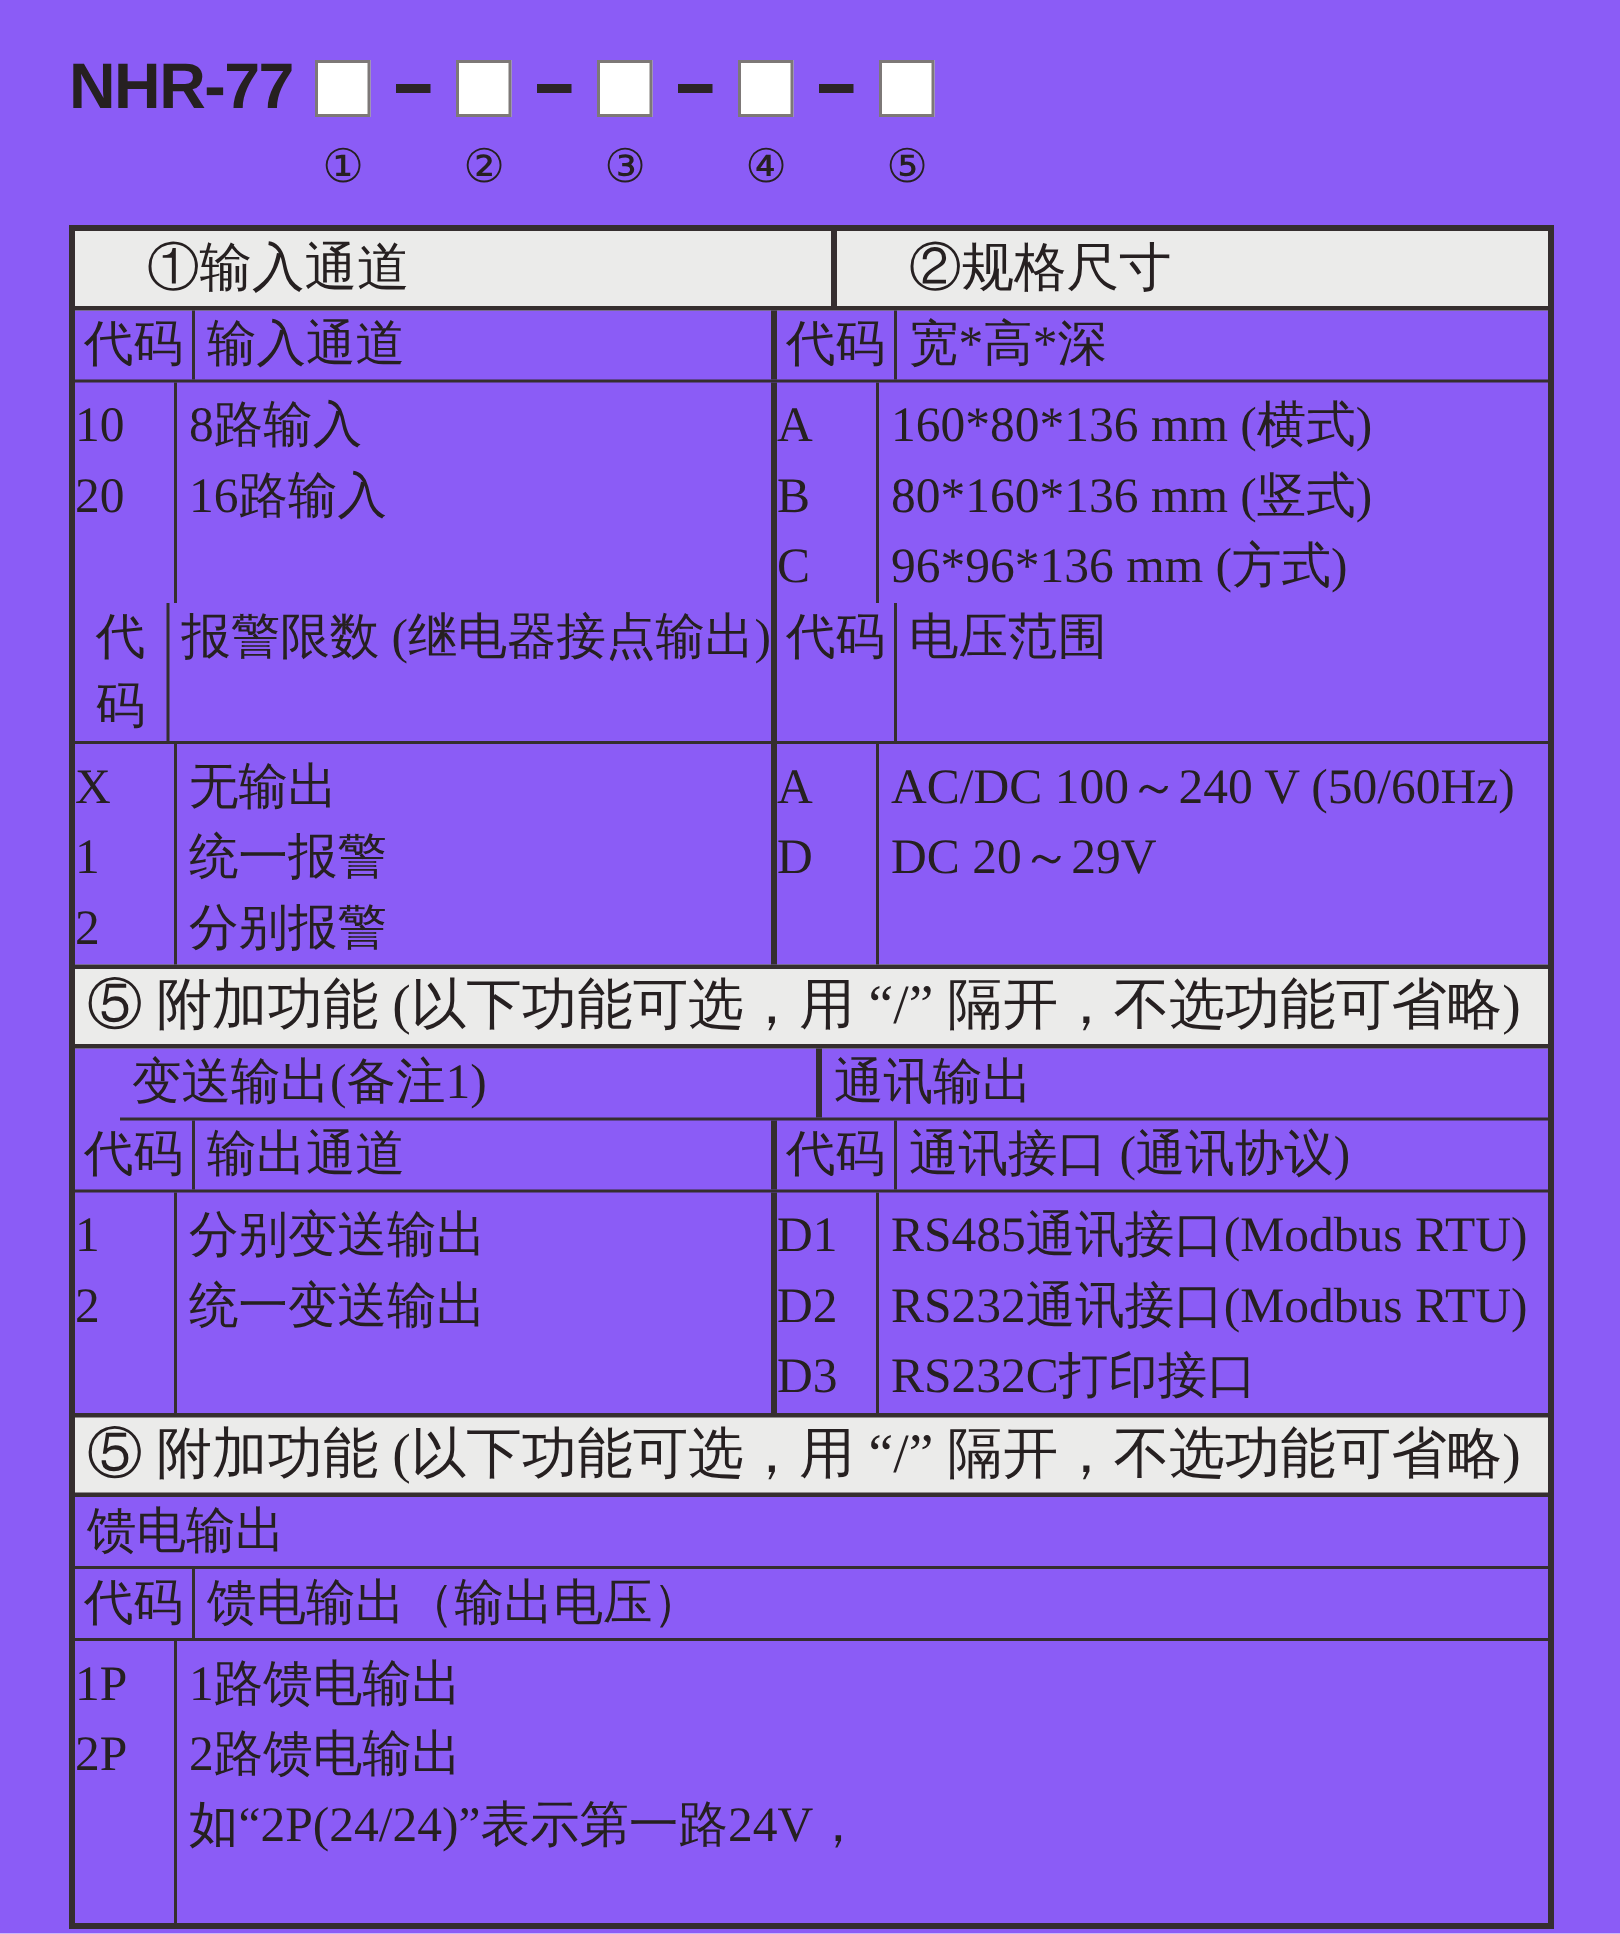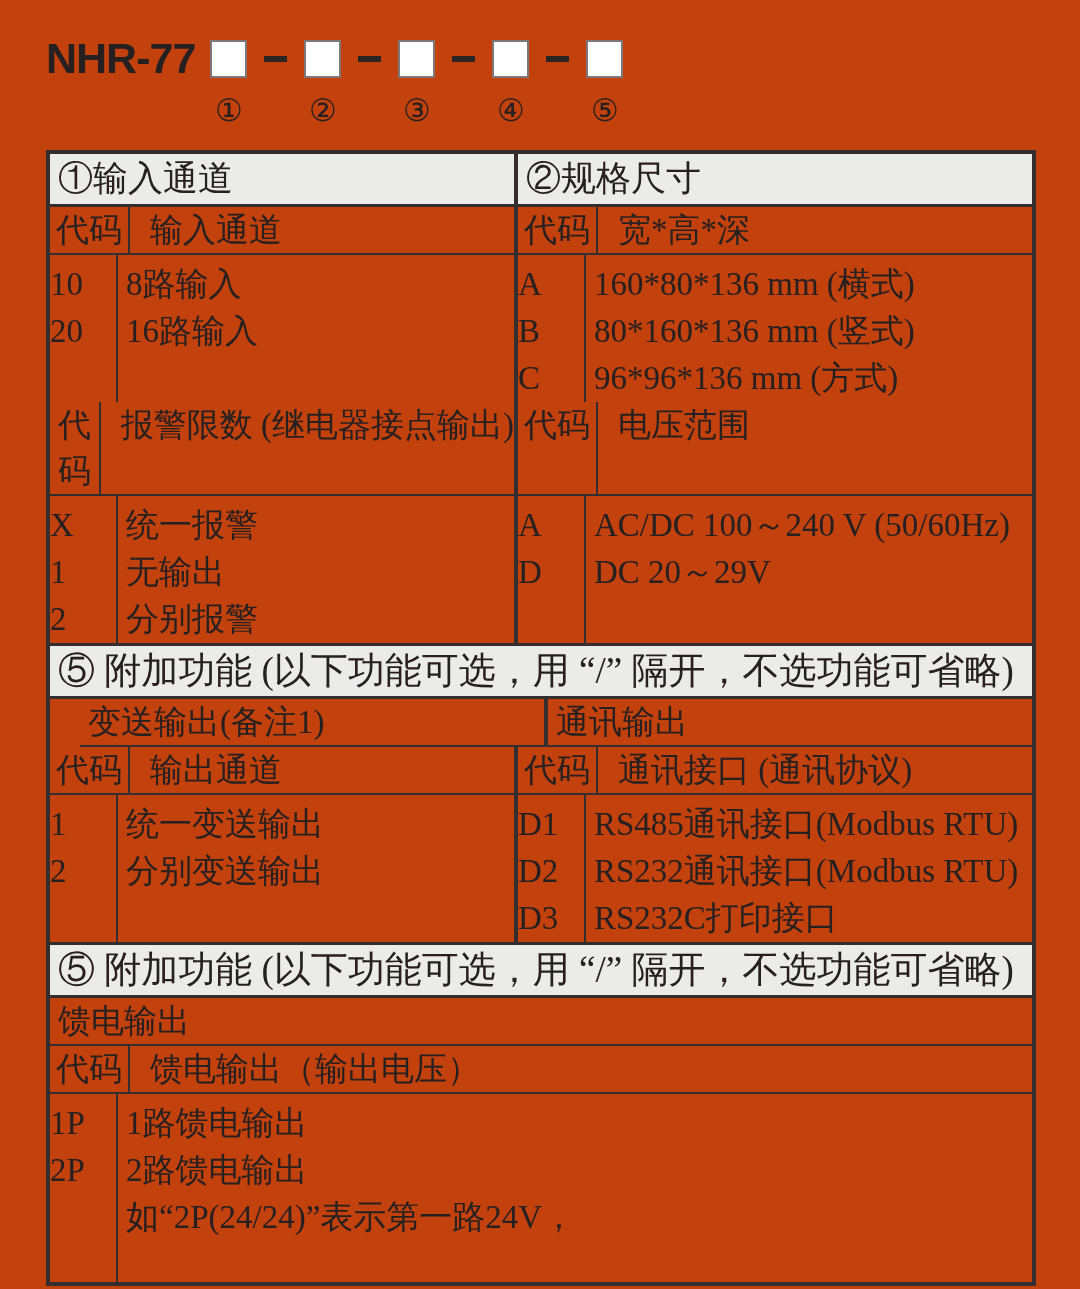--- a/index.html
+++ b/index.html
@@ -9,21 +9,21 @@
     --boxbd:#7d7877;       
   }
   *{margin:0;padding:0;box-sizing:border-box;}
   html,body{background:#ffffff;}
   body{
     width:1080px;height:1289px;
     font-family:"Liberation Serif","DejaVu Serif",serif;
     color:var(--tx);
     overflow:hidden;
   }
-  .page{position:relative;width:1080px;height:1289px;background:#c2410c;}
+  .page{position:relative;width:1080px;height:1289px;background:#8b5cf6;}
 
   
   .title-block{padding:34px 0 0 46px;}
   .model-row{display:flex;align-items:flex-start;}
   .brand{
     font-family:"Liberation Sans","DejaVu Sans",sans-serif;
     font-weight:bold;font-size:43px;line-height:48px;letter-spacing:-1px;
   }
   .slot{display:flex;flex-direction:column;align-items:center;margin:6px 0 0 0;}
   .slot .mbox{width:37px;height:38px;border:2px solid var(--boxbd);background:#fff;}
@@ -43,30 +43,30 @@
     border:4px solid var(--bd);
     font-size:33px;
   }
   .row{display:flex;}
   .half-l{width:468px;border-right:4px solid var(--bd);display:flex;}
   .half-r{flex:1;display:flex;}
 
   
   .band{border-top:3px solid var(--bd);border-bottom:3px solid var(--bd);background:var(--band);}
   .band.first{border-top:none;}
-  .band .half-l,.band .half-r{padding-left:8px;line-height:50px;font-size:35px;display:block;}
+  .band .half-l,.band .half-r{padding-left:8px;line-height:50px;font-size:35px;display:block;margin-left:40px;}
   .fullband{
     border-top:3px solid var(--bd);border-bottom:3px solid var(--bd);
     background:var(--band);padding-left:8px;line-height:50px;font-size:37px;
   }
 
   
   .subhdr{border-bottom:2px solid var(--bd);}
   .subhdr .code{width:80px;border-right:2px solid var(--bd);text-align:center;line-height:46px;}
-  .subhdr .desc{flex:1;padding-left:20px;line-height:46px;white-space:nowrap;}
+  .subhdr .desc{flex:1;padding-left:8px;line-height:46px;white-space:nowrap;}
 
   
   .subtitle{border-bottom:2px solid var(--bd);margin-left:30px;}
   .subtitle .half-l,.subtitle .half-r{padding-left:8px;line-height:46px;display:block;}
 
   
   .data .codecol{width:68px;border-right:2px solid var(--bd);text-align:left;padding-top:6px;}
   .data .desccol{flex:1;padding-left:8px;padding-top:6px;}
   .ln{line-height:47px;white-space:nowrap;}
   .d1{min-height:141px;}
@@ -178,22 +178,22 @@
     </div>
 
     <div class="row data d2">
       <div class="half-l">
         <div class="codecol">
           <div class="ln">X</div>
           <div class="ln">1</div>
           <div class="ln">2</div>
         </div>
         <div class="desccol">
+          <div class="ln">无输出</div>
           <div class="ln">统一报警</div>
-          <div class="ln">无输出</div>
           <div class="ln">分别报警</div>
         </div>
       </div>
       <div class="half-r">
         <div class="codecol">
           <div class="ln">A</div>
           <div class="ln">D</div>
         </div>
         <div class="desccol">
           <div class="ln">AC/DC 100～240 V (50/60Hz)</div>
@@ -220,22 +220,22 @@
       </div>
     </div>
 
     <div class="row data d3">
       <div class="half-l">
         <div class="codecol">
           <div class="ln">1</div>
           <div class="ln">2</div>
         </div>
         <div class="desccol">
+          <div class="ln">分别变送输出</div>
           <div class="ln">统一变送输出</div>
-          <div class="ln">分别变送输出</div>
         </div>
       </div>
       <div class="half-r">
         <div class="codecol">
           <div class="ln">D1</div>
           <div class="ln">D2</div>
           <div class="ln">D3</div>
         </div>
         <div class="desccol">
           <div class="ln">RS485通讯接口(Modbus RTU)</div>

